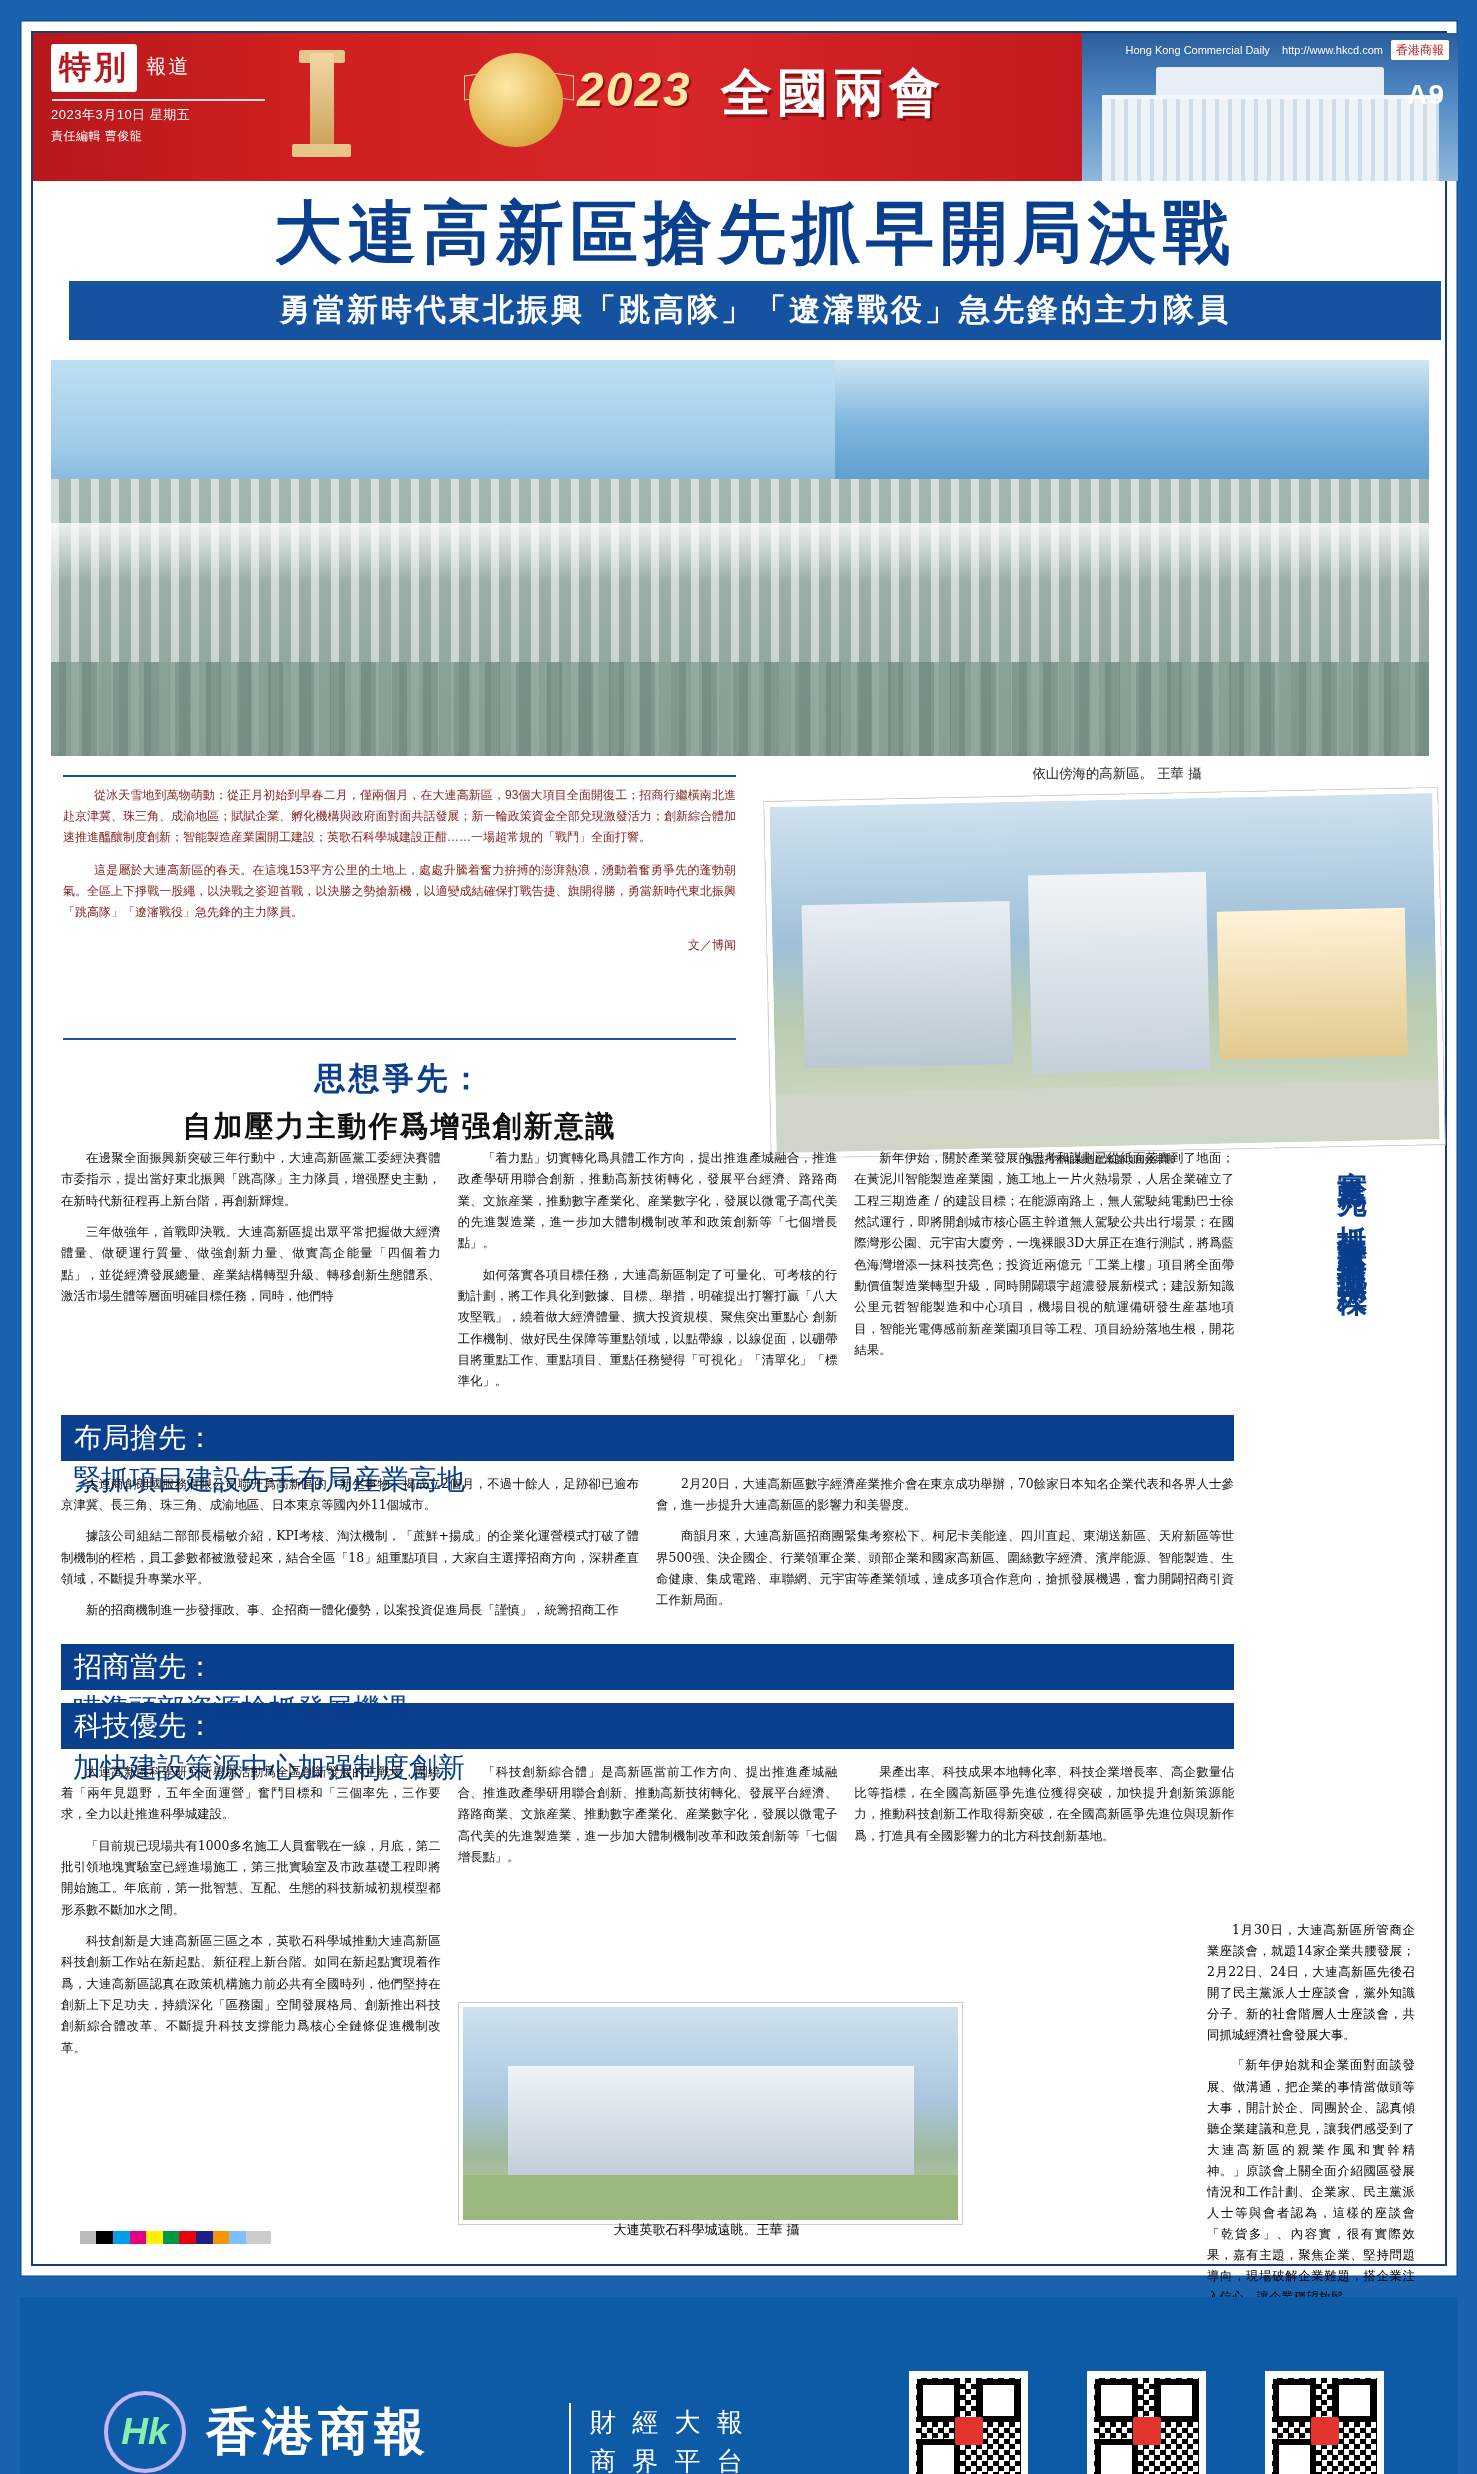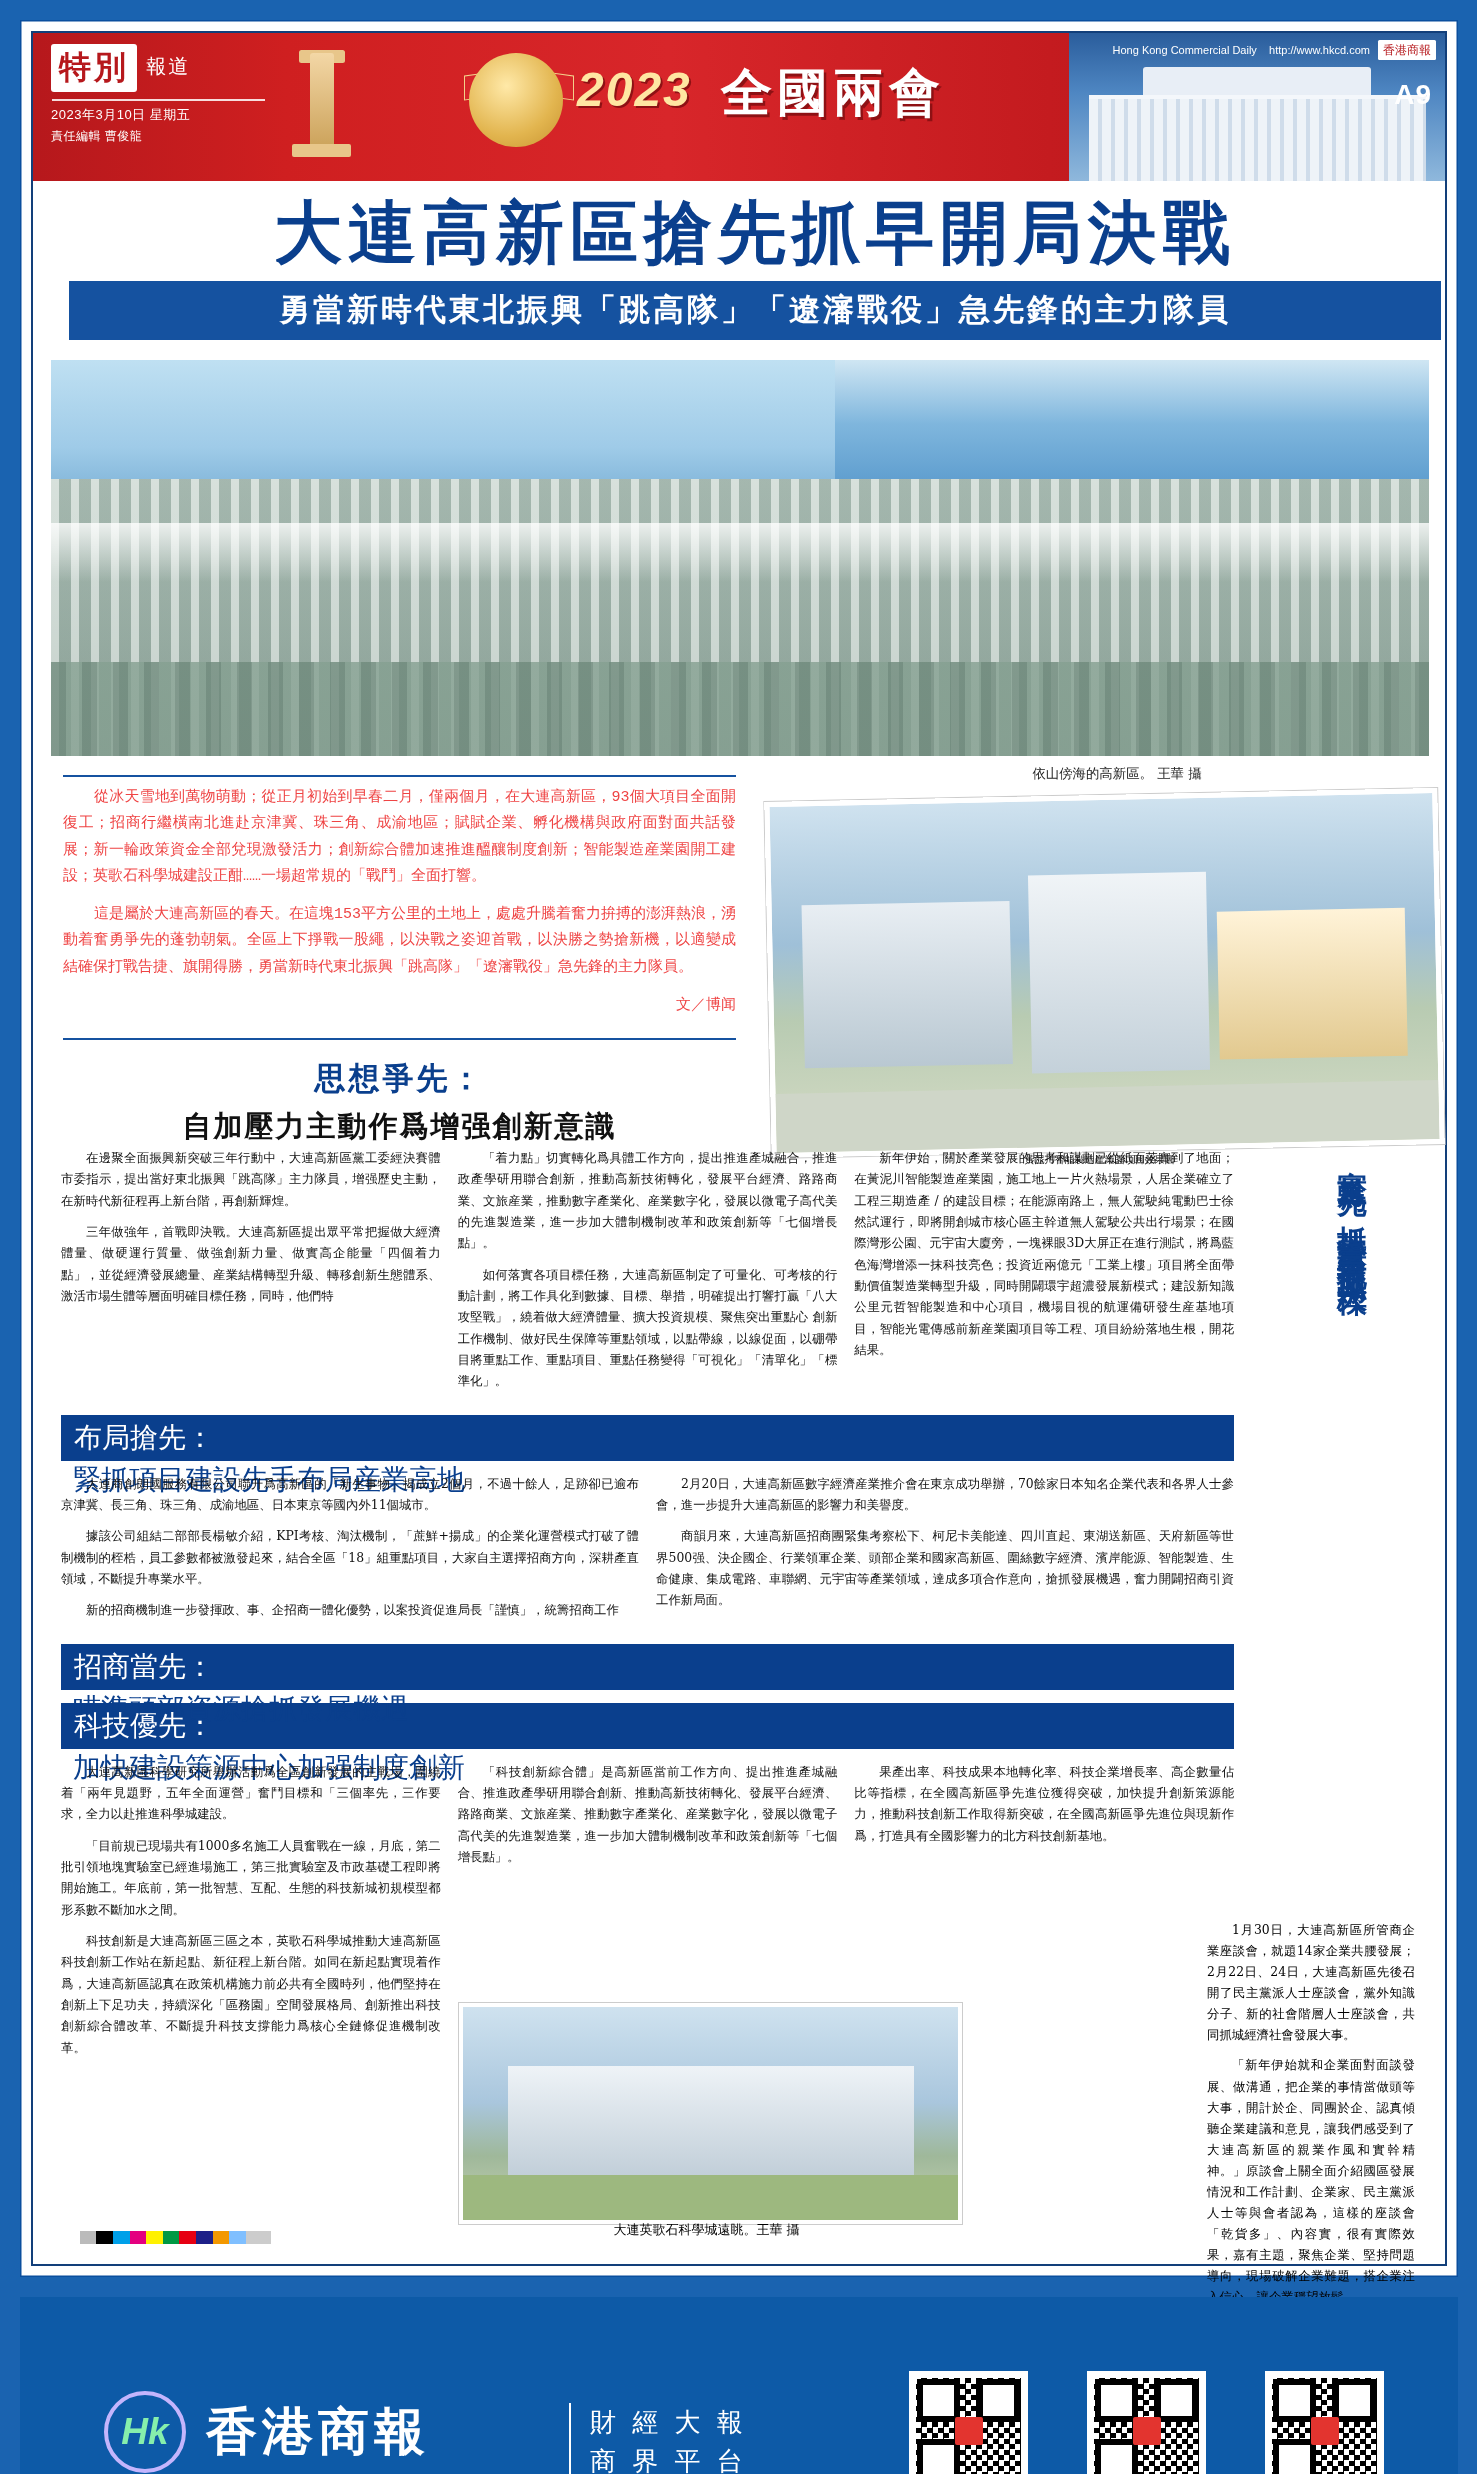--- a/index.html
+++ b/index.html
@@ -2,21 +2,21 @@
 <html style="font-size:8px"><head>
 <meta charset="utf-8">
 <style>
   html,body{margin:0;padding:0;background:#0b4f9e;}
   body{font-family:"Liberation Sans", sans-serif;}
   .page{width:1477px;height:2686px;position:relative;background:#1a63b0;overflow:hidden;}
   .sheet{position:absolute;left:20px;top:20px;width:1438px;height:2257px;background:#ffffff;box-shadow:0 0 0 1.5px #0b4f9e inset;}
   .inner{position:absolute;left:11px;top:11px;width:1416px;height:2235px;border:2px solid #123f7a;background:#fff;box-sizing:border-box;}
 
   
-  .masthead{position:absolute;left:0;top:0;width:100%;height:148px;background:linear-gradient(90deg,#b6181c 0%,#cf1f20 18%,#d8262a 45%,#c41b1f 72%,#a91317 100%);overflow:hidden;}
+  .masthead{position:absolute;left:0;top:0;width:100%;height:148px;background:linear-gradient(90deg,#b6181c 0%,#cf1f20 18%,#d8262a 45%,#c41b1f 72%,#a91317 100%);overflow:hidden;padding-left:13px;}
   .mh-photo{position:absolute;right:0;top:0;width:376px;height:148px;background:linear-gradient(180deg,#2a5d9c 0%,#4e86c2 40%,#8fb8dc 100%);}
   .mh-photo:after{content:"";position:absolute;left:20px;bottom:0;width:337px;height:82px;background:repeating-linear-gradient(90deg,#eef3f8 0 9px,#cfdcea 9px 13px);border-top:4px solid #f4f7fb;}
   .mh-photo:before{content:"";position:absolute;left:74px;bottom:79px;width:228px;height:35px;background:#e8eef6;border-radius:3px 3px 0 0;}
   .mh-left{position:absolute;left:18px;top:11px;width:233px;height:124px;}
   .badge-special{display:inline-block;background:#fff;color:#b6181c;font-size:32px;font-weight:bold;letter-spacing:3px;padding:2px 8px;border-radius:3px;}
   .badge-report{display:inline-block;color:#fff;font-size:20px;margin-left:7px;vertical-align:5px;letter-spacing:2px;}
   .mh-rule{width:213px;height:1.5px;background:#fff;opacity:.85;margin:7px 0 5px 1px;}
   .mh-date{color:#fff;font-size:13px;letter-spacing:0.5px;}
   .mh-editor{color:#fff;font-size:12px;margin-top:4px;letter-spacing:0.5px;}
   .mh-emblem{position:absolute;left:247px;top:20px;width:89px;height:104px;}
@@ -41,21 +41,21 @@
   
   .hero{position:absolute;left:18px;top:327px;width:1378px;height:396px;background:linear-gradient(180deg,#bfe0f2 0%,#9fcbe8 22%,#7fb3d8 34%,#6f9fc0 46%,#8aa99a 62%,#9cb59b 100%);overflow:hidden;}
   .hero .sea{position:absolute;right:0;top:0;width:594px;height:213px;background:linear-gradient(180deg,#cfe6f3 0%,#7fb6dd 30%,#4b8fc6 75%,#3f7fb4 100%);}
   .hero .city{position:absolute;left:0;bottom:0;width:100%;height:277px;background:
      repeating-linear-gradient(90deg, rgba(255,255,255,.55) 0 8px, rgba(160,175,170,.35) 8px 20px),
      linear-gradient(180deg,#a7bcb1 0%,#8fa79b 60%,#7d9589 100%);}
   .hero .city:after{content:"";position:absolute;left:0;bottom:0;width:100%;height:94px;background:repeating-linear-gradient(90deg,#6f8a7c 0 15px,#85a091 15px 31px);opacity:.8;}
   .hero .haze{position:absolute;left:0;top:163px;width:100%;height:59px;background:linear-gradient(180deg,rgba(255,255,255,.8),rgba(255,255,255,0));}
 
   
-  .lead{position:absolute;left:30px;top:752px;width:673px;font-family:Liberation Mono, monospace;font-size:15px;line-height:1.75;color:#ef4444;text-align:justify;}
+  .lead{position:absolute;left:30px;top:752px;width:673px;font-family:Liberation Sans, sans-serif;font-size:12px;line-height:1.75;color:#7f1d1d;text-align:justify;}
   .lead p{margin:0 0 12px 0;text-indent:31px;}
   .lead .byline{text-align:right;text-indent:0;}
   .lead-rule{position:absolute;left:30px;top:742px;width:673px;height:2px;background:#1552a0;}
   .lead-rule2{position:absolute;left:30px;top:1005px;width:673px;height:2px;background:#1552a0;}
 
   
   .hero-cap{position:absolute;left:772px;top:732px;width:624px;text-align:center;font-size:13.4px;color:#222;font-family:"DejaVu Serif", serif;}
 
   
   .render{position:absolute;left:735px;top:762px;width:663px;height:346px;background:linear-gradient(180deg,#cfe2ef 0%,#9fc0d8 40%,#b8cbb2 62%,#d6dcc6 100%);border:5px solid #fff;box-shadow:0 0 0 1px #ccc;transform:rotate(-1.2deg);overflow:hidden;}

